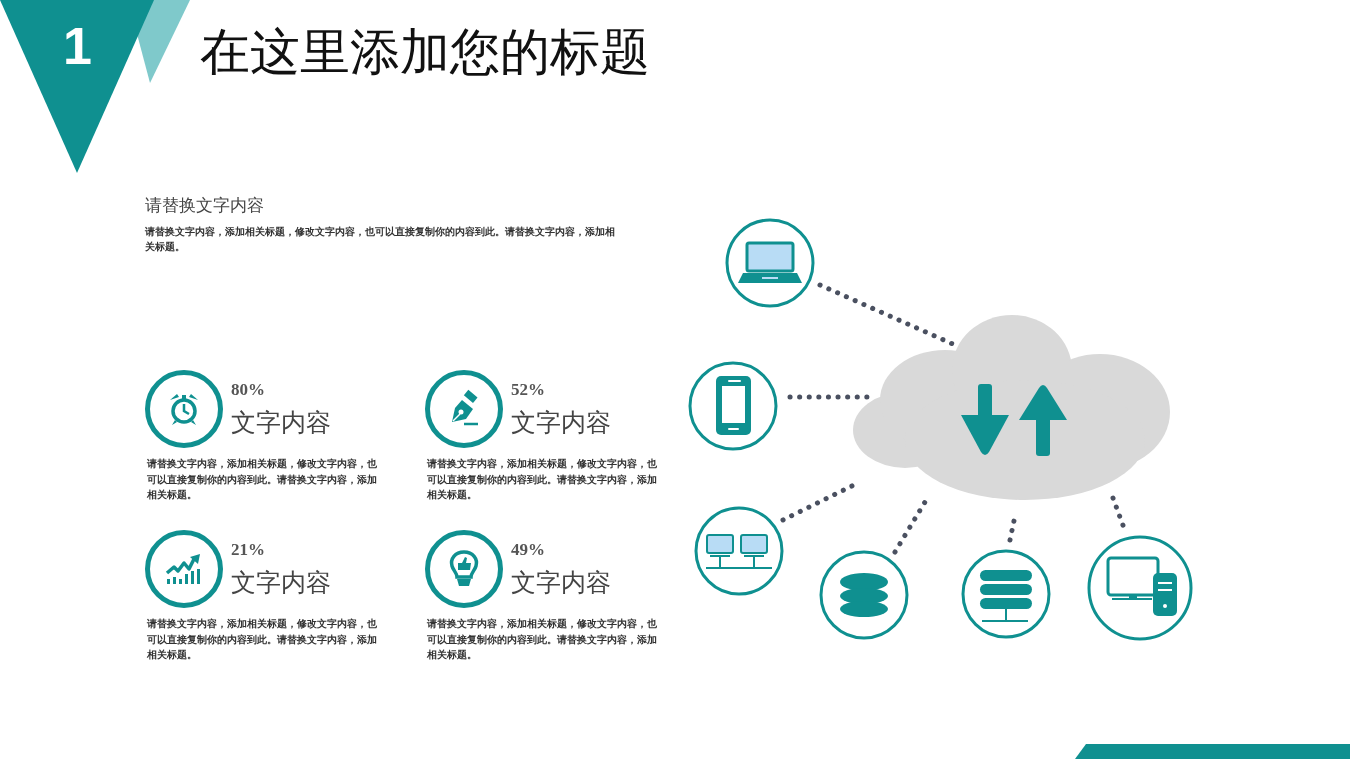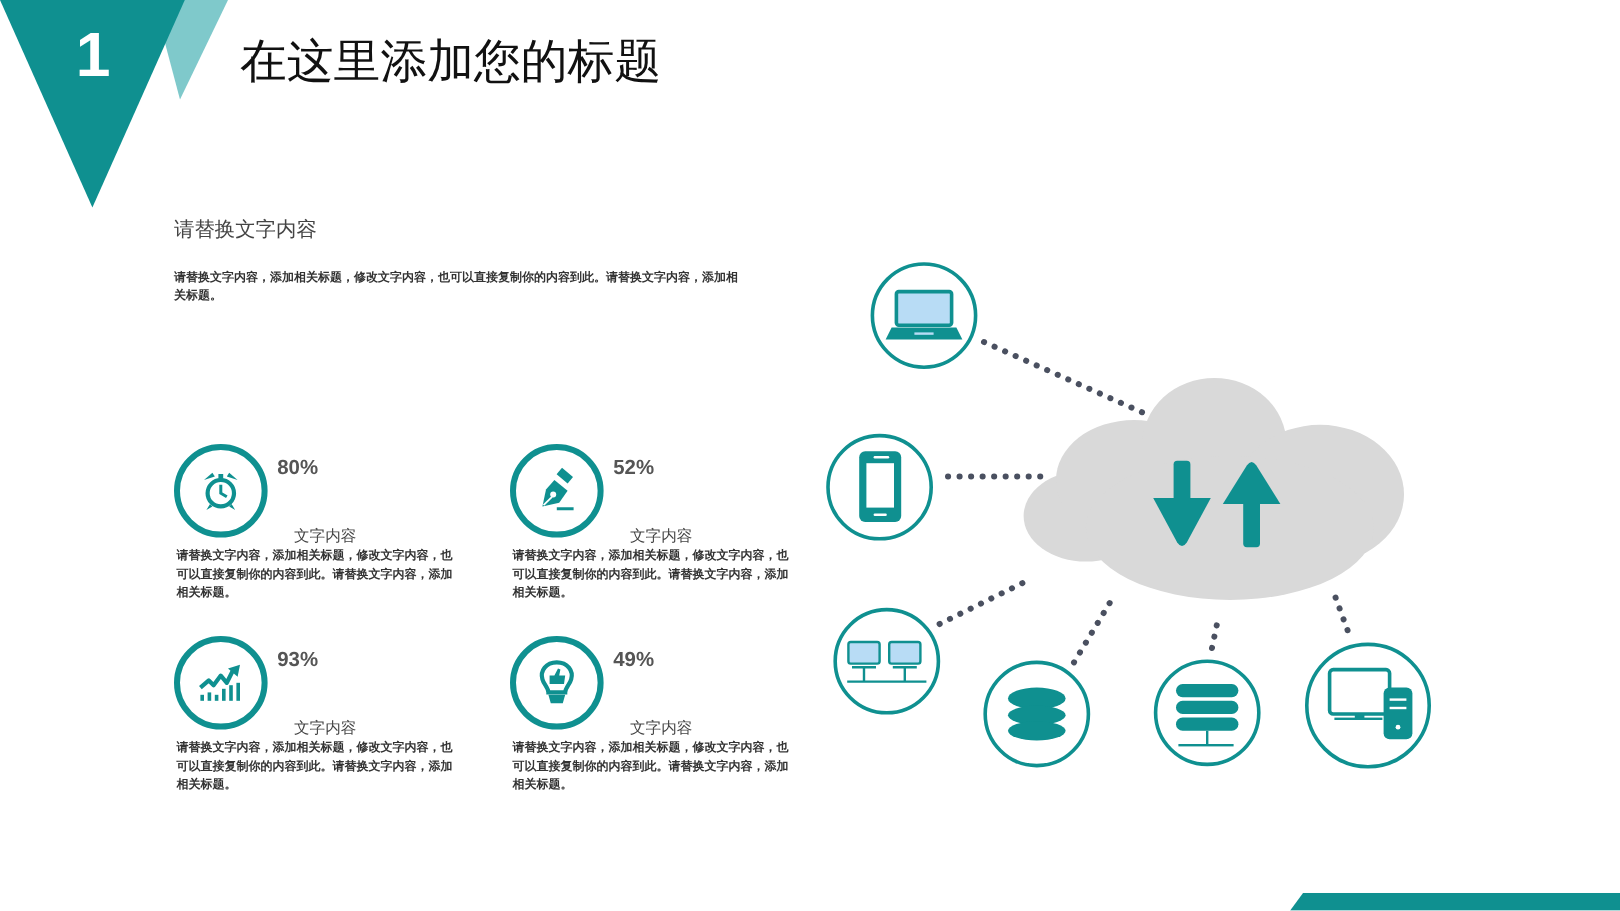--- a/index.html
+++ b/index.html
@@ -2,29 +2,29 @@
 <html><head>
 <meta charset="utf-8">
 <style>
   html, body { margin: 0; padding: 0; }
   body { width: 1350px; height: 759px; position: relative; overflow: hidden; background: #ffffff;
          font-family: "DejaVu Sans", "Liberation Sans", sans-serif; color: #333; }
   .abs { position: absolute; }
   .deco { position: absolute; left: 0; top: 0; }
   .num { position: absolute; left: 55px; top: 14px; width: 45px; text-align: center; color: #fff;
          font-family: "Liberation Sans", sans-serif; font-weight: bold; font-size: 52px; line-height: 64px; }
-  .title { position: absolute; left: 200px; top: 22px; font-size: 39px; line-height: 60px; color: #111;
+  .title { position: absolute; left: 200px; top: 22px; font-size: 50px; line-height: 60px; color: #111;
            letter-spacing: 0px; font-family: "DejaVu Sans", sans-serif; }
-  .intro-head { position: absolute; left: 145px; top: 180px; font-size: 17px; color: #444; font-family: Liberation Mono, monospace; }
+  .intro-head { position: absolute; left: 145px; top: 194px; font-size: 17px; color: #444; font-family: Liberation Mono, monospace; }
   .intro-body { position: absolute; left: 145px; top: 224px; width: 470px; font-size: 10px; line-height: 15px; color: #333; font-weight: bold; }
   .stat { position: absolute; width: 240px; }
   .stat .ring { position: absolute; left: 0; top: 0; width: 68px; height: 68px; border: 5px solid #0f9090; border-radius: 50%; }
   .stat .ring svg { position: absolute; left: 14px; top: 14px; width: 40px; height: 40px; }
-  .stat .pct { position: absolute; left: 86px; top: 10px; font-size: 17px; font-weight: bold; color: #555; font-family: Liberation Sans, sans-serif; }
-  .stat .lbl { position: absolute; left: 100px; top: 36px; font-size: 13px; color: #444; font-family: "DejaVu Serif", serif; margin-top: 32px; }
+  .stat .pct { position: absolute; left: 86px; top: 10px; font-size: 17px; font-weight: bold; color: #555; font-family: Liberation Serif, serif; }
+  .stat .lbl { position: absolute; left: 86px; top: 36px; font-size: 25px; color: #444; font-family: "DejaVu Serif", serif; }
   .stat .desc { position: absolute; left: 2px; top: 86px; width: 232px; font-size: 10px; line-height: 15.5px; color: #333; font-weight: bold; }
   .footer-bar { position: absolute; right: 0; bottom: 0; width: 275px; height: 15px; background: #0f9090;
                 clip-path: polygon(4% 0, 100% 0, 100% 100%, 0 100%); }
 </style>
 </head>
 <body>
 
 <svg class="deco" width="200" height="180" viewBox="0 0 200 180">
   <polygon points="128,0 190,0 150,83" fill="#7fc9cb"></polygon>
   <polygon points="0,0 154,0 77,173" fill="#0f9090"></polygon>
@@ -72,21 +72,21 @@
       <path d="M3 24 L10 18 L14 22 L20 14 L25 20 L30 10" fill="none" stroke="#0f9090" stroke-width="3.5" stroke-linejoin="round"></path>
       <path d="M26 8 L36 5 L34 15 Z" fill="#0f9090"></path>
       <rect x="3" y="30" width="3" height="5" fill="#0f9090"></rect>
       <rect x="9" y="28" width="3" height="7" fill="#0f9090"></rect>
       <rect x="15" y="30" width="3" height="5" fill="#0f9090"></rect>
       <rect x="21" y="25" width="3" height="10" fill="#0f9090"></rect>
       <rect x="27" y="22" width="3" height="13" fill="#0f9090"></rect>
       <rect x="33" y="20" width="3" height="15" fill="#0f9090"></rect>
     </svg>
   </div>
-  <div class="pct">93%</div>
+  <div class="pct">21%</div>
   <div class="lbl">文字内容</div>
   <div class="desc">请替换文字内容，添加相关标题，修改文字内容，也可以直接复制你的内容到此。请替换文字内容，添加相关标题。</div>
 </div>
 
 <div class="stat" style="left:425px; top:530px;">
   <div class="ring">
     <svg viewBox="0 0 40 40">
       <path d="M20 3 C11 3 6 10 8 17 C9 21 13 24 13 28 L27 28 C27 24 31 21 32 17 C34 10 29 3 20 3 Z" fill="none" stroke="#0f9090" stroke-width="3.5"></path>
       <path d="M14 14 L18 14 L21 8 L23 9 L22 14 L27 14 L26 21 L14 21 Z" fill="#0f9090"></path>
       <path d="M13 30 L27 30 L25 37 L15 37 Z" fill="#0f9090"></path>

